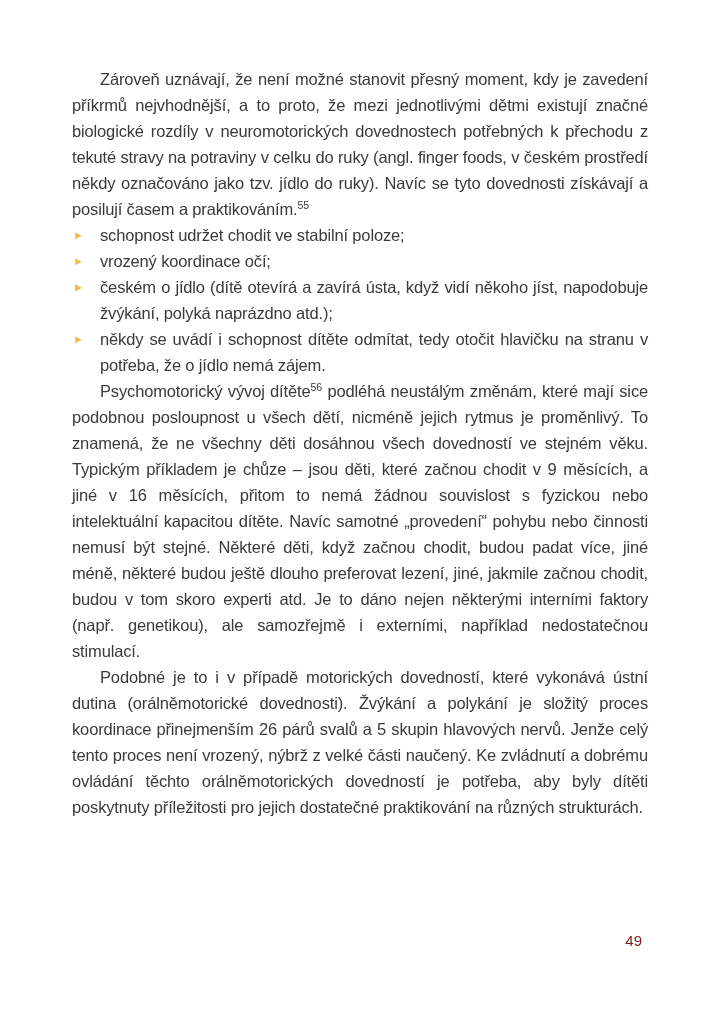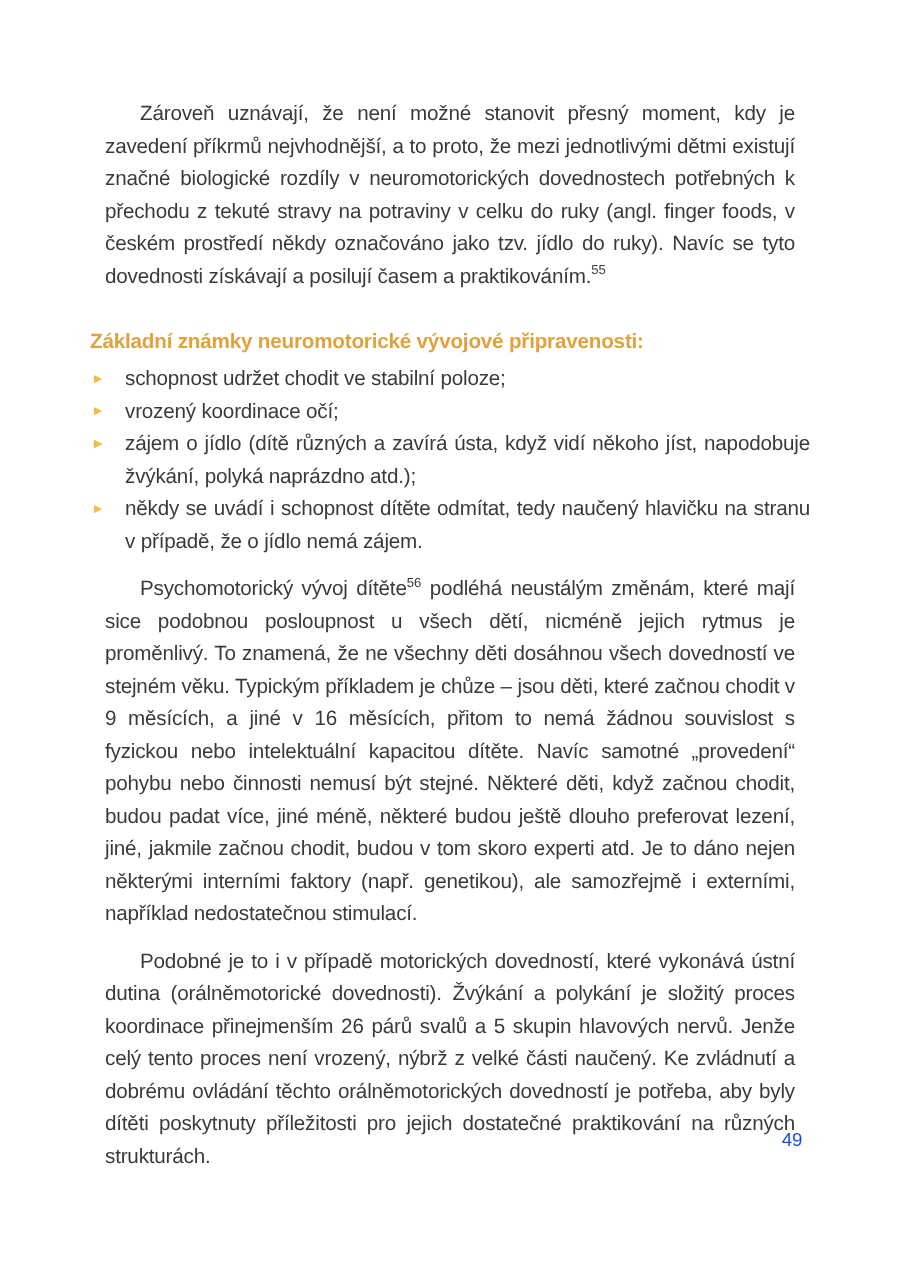--- a/index.html
+++ b/index.html
@@ -19,21 +19,21 @@
   .content {
     position: absolute;
     top: 66px;
     left: 72px;
     width: 576px;
     font-size: 16.5px;
     line-height: 26px;
     letter-spacing: -0.15px;
   }
   p.para {
-    margin: 12px;
+    margin: 0;
     text-align: justify;
   }
   p.indent {
     text-indent: 28px;
   }
   sup.fnref {
     font-size: 10.5px;
     line-height: 0;
     vertical-align: super;
     letter-spacing: 0;
@@ -64,53 +64,52 @@
     color: #f2bb4a;
     font-size: 11px;
     line-height: 26px;
   }
   p.question {
     margin-top: 26px;
     text-align: left;
   }
   .page-number {
     position: absolute;
-    top: 902px;
+    top: 930px;
     right: 76px;
     font-family: "Liberation Sans", sans-serif;
     font-size: 15px;
     line-height: 22px;
-    color: #1d4ed8;
+    color: #7f1d1d;
   }
 </style>
 </head>
 <body>
 
 <div class="page">
   <div class="content">
 
     <p class="para indent"><span>Zároveň uznávají, že není možné stanovit přesný moment, kdy je zavedení příkrmů nejvhodnější, a to proto, že mezi jednotlivými dětmi existují značné biologické rozdíly v neuromotorických dovednostech potřebných k přechodu z tekuté stravy na potraviny v celku do ruky (angl. finger foods, v českém prostředí někdy označováno jako tzv. jídlo do ruky). Navíc se tyto dovednosti získávají a posilují časem a praktikováním.</span><sup class="fnref">55</sup></p>
 
-    <h2 class="section-heading">Základní známky neuromotorické vývojové připravenosti:</h2>
 
     <ul class="readiness-list">
       <li>
         <span class="marker">►</span><span>schopnost udržet chodit ve stabilní poloze;</span>
       </li>
       <li>
         <span class="marker">►</span><span>vrozený koordinace očí;</span>
       </li>
       <li>
         <span class="marker">►</span>
       </li>
       <li>
-        <span class="marker">►</span><span>zájem o jídlo (dítě různých a zavírá ústa, když vidí někoho jíst, napodobuje žvýkání, polyká naprázdno atd.);</span>
+        <span class="marker">►</span><span>českém o jídlo (dítě otevírá a zavírá ústa, když vidí někoho jíst, napodobuje žvýkání, polyká naprázdno atd.);</span>
       </li>
       <li>
-        <span class="marker">►</span><span>někdy se uvádí i schopnost dítěte odmítat, tedy naučený hlavičku na stranu v případě, že o jídlo nemá zájem.</span>
+        <span class="marker">►</span><span>někdy se uvádí i schopnost dítěte odmítat, tedy otočit hlavičku na stranu v potřeba, že o jídlo nemá zájem.</span>
       </li>
     </ul>
 
 
     <p class="para indent"><span>Psychomotorický vývoj dítěte</span><sup class="fnref">56</sup><span> podléhá neustálým změnám, které mají sice podobnou posloupnost u všech dětí, nicméně jejich rytmus je proměnlivý. To znamená, že ne všechny děti dosáhnou všech dovedností ve stejném věku. Typickým příkladem je chůze – jsou děti, které začnou chodit v 9 měsících, a jiné v 16 měsících, přitom to nemá žádnou souvislost s fyzickou nebo intelektuální kapacitou dítěte. Navíc samotné „provedení“ pohybu nebo činnosti nemusí být stejné. Některé děti, když začnou chodit, budou padat více, jiné méně, některé budou ještě dlouho preferovat lezení, jiné, jakmile začnou chodit, budou v tom skoro experti atd. Je to dáno nejen některými interními faktory (např. genetikou), ale samozřejmě i externími, například nedostatečnou stimulací.</span></p>
 
     <p class="para indent">Podobné je to i v případě motorických dovedností, které vykonává ústní dutina (orálněmotorické dovednosti). Žvýkání a polykání je složitý proces koordinace přinejmenším 26 párů svalů a 5 skupin hlavových nervů. Jenže celý tento proces není vrozený, nýbrž z velké části naučený. Ke zvládnutí a dobrému ovládání těchto orálněmotorických dovedností je potřeba, aby byly dítěti poskytnuty příležitosti pro jejich dostatečné praktikování na různých strukturách.</p>
 
   </div>
 

